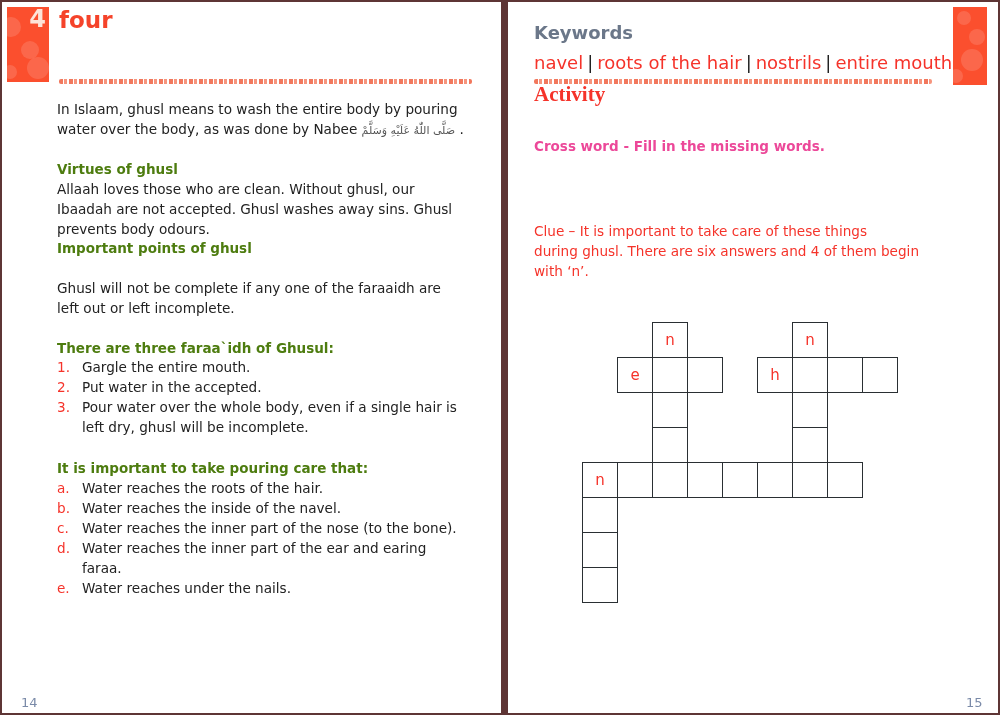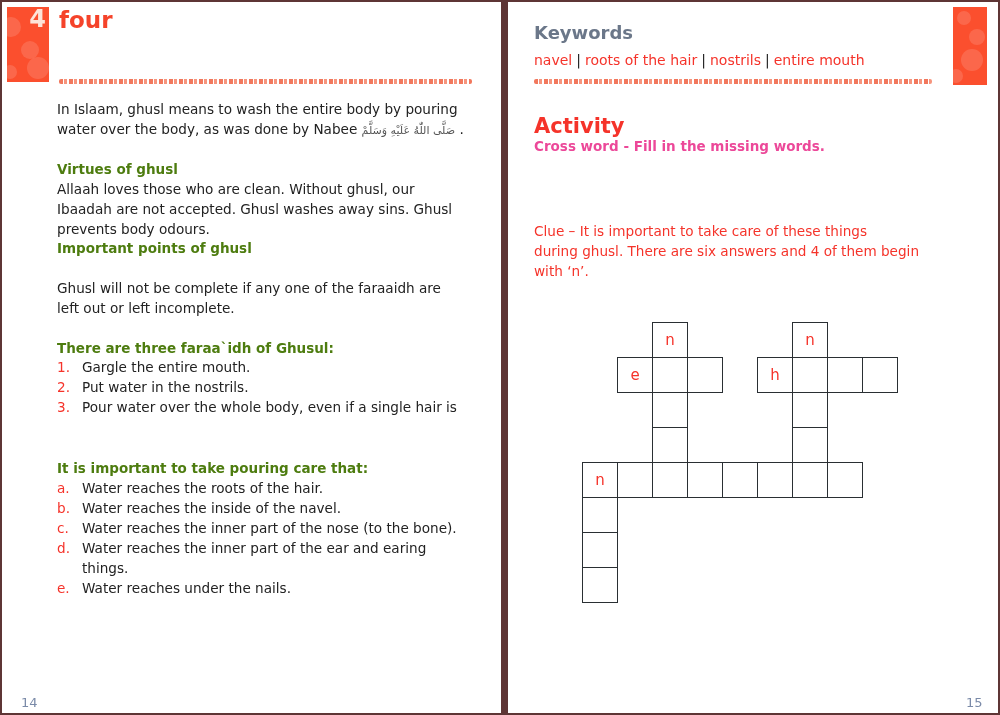--- a/index.html
+++ b/index.html
@@ -28,23 +28,23 @@
     .heading { font-weight: bold; font-size: 13.5px; color: #4d7c0f; }
     .arabic { font-family: "DejaVu Sans", sans-serif; font-size: 11px; color: #555; }
 
     .list { position: absolute; left: 55px; font-size: 13.6px; line-height: 20px; color: #222; }
     .li { display: flex; }
     .li .marker { width: 25px; flex: none; color: #f5332a; }
 
     .page-number { position: absolute; font-size: 13px; color: #7a8aa8; margin-top: 7px; }
 
     .keywords-title { position: absolute; left: 26px; top: 20px; font-size: 18px; color: #6b7789; font-weight: bold; }
-    .keywords { position: absolute; left: 26px; top: 50px; font-size: 14px; color: #f5332a; }
+    .keywords { position: absolute; left: 26px; top: 50px; font-size: 18px; color: #f5332a; }
     .keywords .sep { color: #222; margin: 0 4px; }
-    .activity { position: absolute; left: 26px; top: 112px; font-size: 21px; font-weight: bold; color: #f5332a; }
+    .activity { position: absolute; left: 26px; top: 80px; font-size: 21px; font-weight: bold; color: #f5332a; font-family: Liberation Serif, serif; }
     .crossword-instr { position: absolute; left: 26px; top: 136px; font-size: 13.5px; font-weight: bold; color: #ec4899; }
     .clue { position: absolute; left: 26px; top: 175px; width: 420px; font-size: 13.6px; line-height: 20px; color: #f5332a; margin-top: 44px; }
 
     .grid { position: absolute; left: 74px; top: 320px; width: 320px; height: 290px; }
     .cell { position: absolute; width: 36px; height: 36px; border: 1.6px solid #2a2f33; background: #fff;
       font-size: 15px; color: #f5332a; display: flex; align-items: center; justify-content: center; }
   </style>
 </head>
 <body>
 
@@ -82,26 +82,27 @@
   </div>
 
   <div class="text heading" style="left:55px;top:336px;">There are three faraa`idh of Ghusul:</div>
   <div class="list" style="top:355px;">
     <div class="li">
       <span class="marker">1.</span>
       <span>Gargle the entire mouth.</span>
     </div>
     <div class="li">
       <span class="marker">2.</span>
-      <span>Put water in the nostrils.</span>
+      <span>Put water in the accepted.</span>
     </div>
     <div class="li">
       <span class="marker">3.</span>
       <span>
         <div>Pour water over the whole body, even if a single hair is</div>
+        <div>left dry, ghusl will be incomplete.</div>
       </span>
     </div>
   </div>
 
   <div class="text heading" style="left:55px;top:456px;">It is important to take pouring care that:</div>
   <div class="list" style="top:476px;">
     <div class="li">
       <span class="marker">a.</span>
       <span>Water reaches the roots of the hair.</span>
     </div>
@@ -110,21 +111,21 @@
       <span>Water reaches the inside of the navel.</span>
     </div>
     <div class="li">
       <span class="marker">c.</span>
       <span>Water reaches the inner part of the nose (to the bone).</span>
     </div>
     <div class="li">
       <span class="marker">d.</span>
       <span>
         <div>Water reaches the inner part of the ear and earing</div>
-        <div>things.</div>
+        <div>faraa.</div>
       </span>
     </div>
     <div class="li">
       <span class="marker">e.</span>
       <span>Water reaches under the nails.</span>
     </div>
   </div>
 
   <div class="page-number" style="left:19px;top:686px;">14</div>
 </div>

